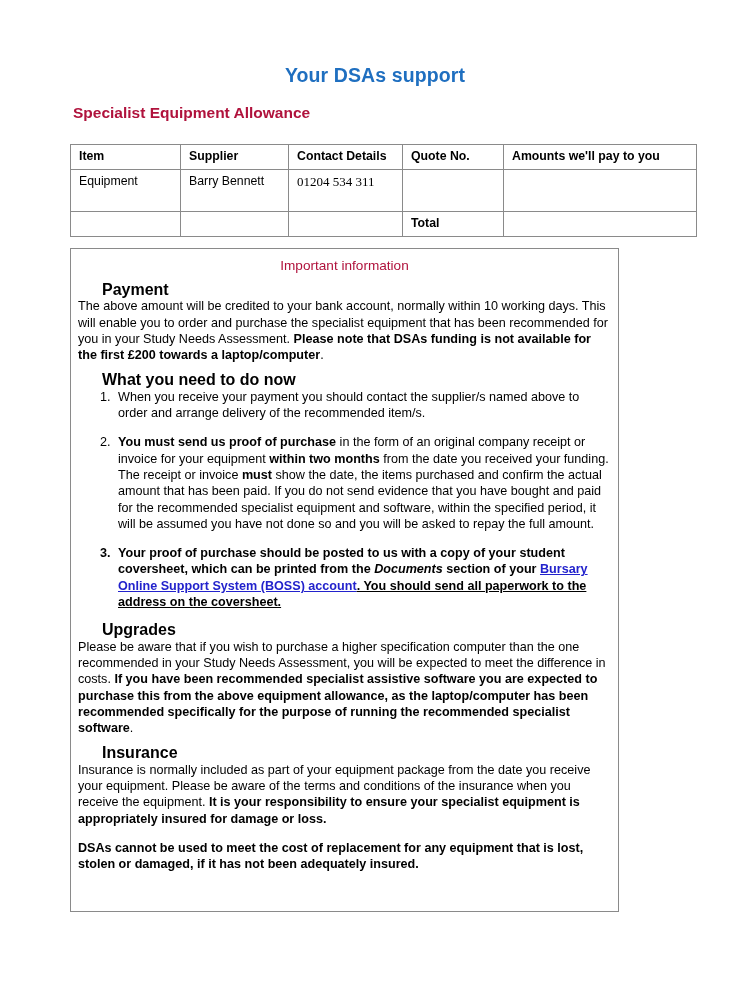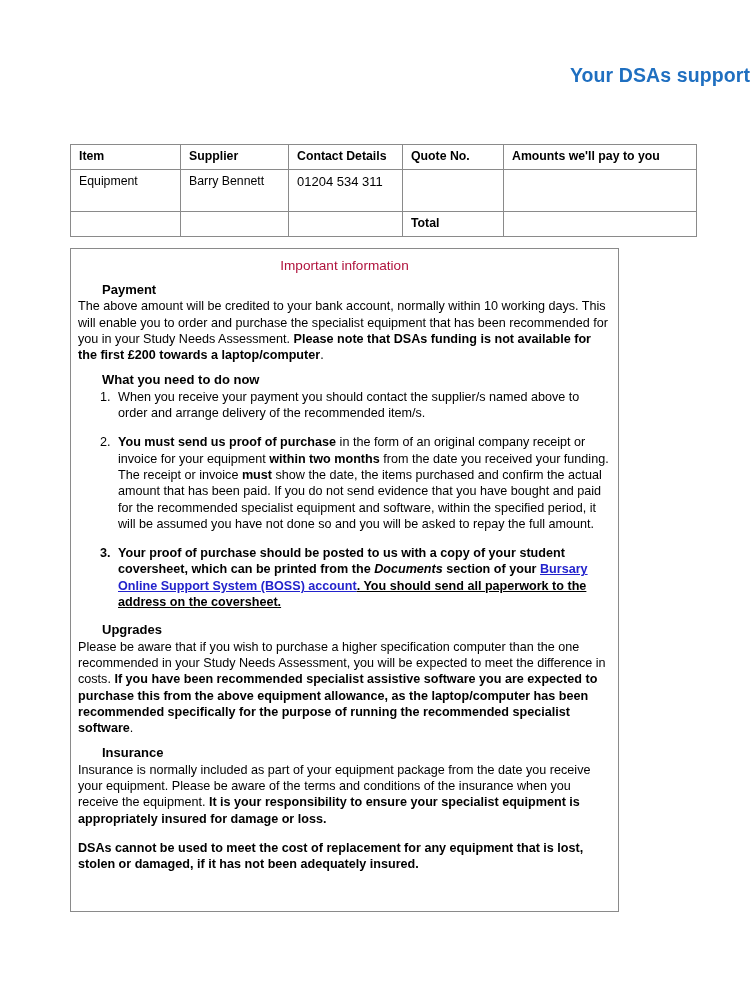--- a/index.html
+++ b/index.html
@@ -20,21 +20,21 @@
     left: 0; top: 0;
     width: 750px;
     height: 1000px;
     background: #ffffff;
   }
   .doc-title {
     position: absolute;
     left: 0;
     top: 64px;
     width: 750px;
-    text-align: right;
+    text-align: center;
     font-size: 19.5px;
     font-weight: bold;
     color: #1F6FC0;
     letter-spacing: 0.1px;
   }
   .section-heading {
     position: absolute;
     left: 73px;
     top: 104px;
     font-size: 15.5px;
@@ -65,21 +65,21 @@
     font-weight: bold;
   }
   .alloc-table .c1 { width: 95px; }
   .alloc-table .c2 { width: 93px; }
   .alloc-table .c3 { width: 99px; }
   .alloc-table .c4 { width: 86px; }
   .alloc-table .c5 { width: 178px; }
   .alloc-table .body-row td { height: 32px; }
   .alloc-table .total-row td { height: 15px; }
   .alloc-table .total-cell { font-weight: bold; }
-  .serif-num { font-family: Liberation Sans, sans-serif; font-size: 13px; }
+  .serif-num { font-family: Liberation Serif, serif; font-size: 13px; }
 
   
   .content-box {
     position: absolute;
     left: 70px;
     top: 248px;
     width: 549px;
     height: 664px;
     border: 1px solid #8a8a8a;
     box-sizing: border-box;
@@ -96,21 +96,21 @@
     color: #B0123C;
     padding-top: 9px;
   }
   .blk {
     font-size: 12.6px;
     line-height: 16.3px;
     text-align: left;
   }
   .blk-head {
     font-weight: bold;
-    font-size: 13px;
+    font-size: 16px;
     margin-top: 9px;
     line-height: 16.3px;
     padding-left: 24px;
   }
   .b { font-weight: bold; }
   .i { font-style: italic; }
   .u { text-decoration: underline; }
   .link {
     color: #2222CC;
     text-decoration: underline;
@@ -138,20 +138,21 @@
     margin-top: 48px;
   }
 </style>
 </head>
 <body>
 
 <div class="page">
 
   <div class="doc-title">Your DSAs support</div>
 
+  <div class="section-heading">Specialist Equipment Allowance</div>
 
   <table class="alloc-table">
     <thead>
       <tr>
         <th class="c1">Item</th>
         <th class="c2">Supplier</th>
         <th class="c3">Contact Details</th>
         <th class="c4">Quote No.</th>
         <th class="c5">Amounts we'll pay to you</th>
       </tr>

